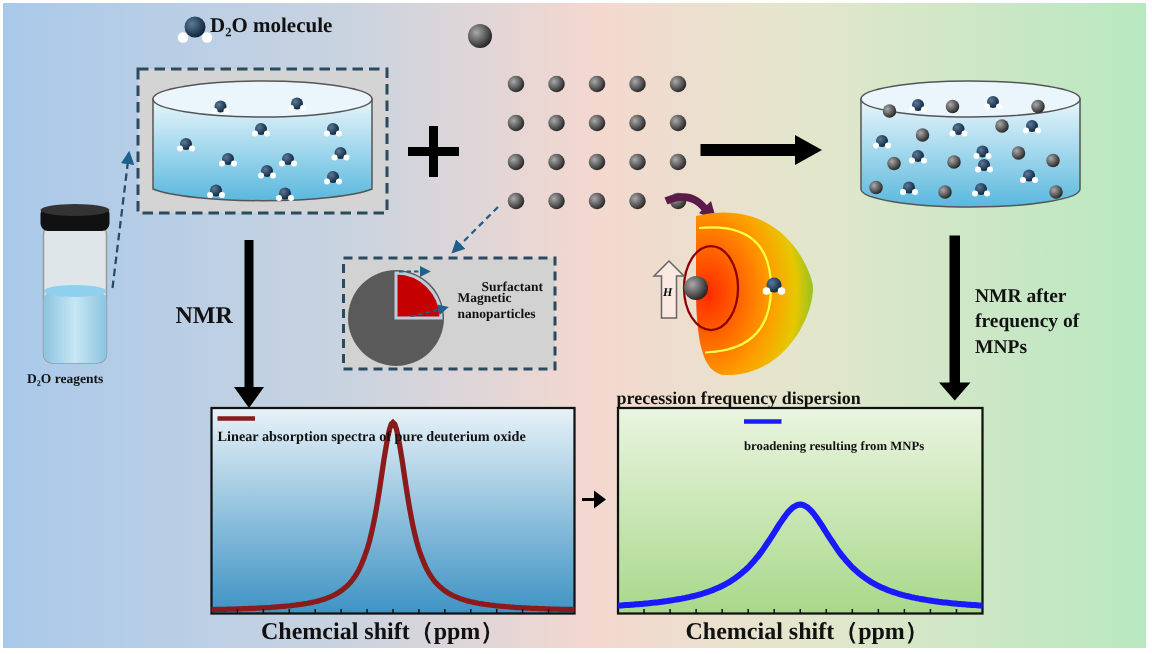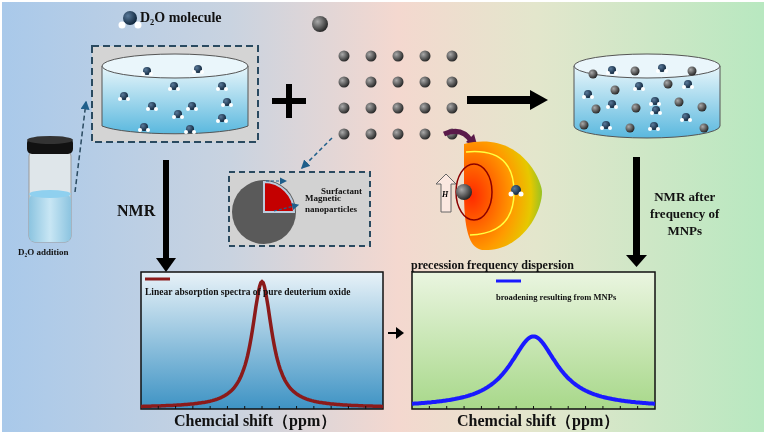--- a/index.html
+++ b/index.html
@@ -312,23 +312,23 @@
         <line x1="548.8571428571429" y1="407" x2="548.8571428571429" y2="404" stroke="#111"></line>
         <line x1="566.2142857142858" y1="407" x2="566.2142857142858" y2="404" stroke="#111"></line>
         <line x1="583.5714285714286" y1="407" x2="583.5714285714286" y2="404" stroke="#111"></line>
         <line x1="600.9285714285714" y1="407" x2="600.9285714285714" y2="404" stroke="#111"></line>
         <line x1="618.2857142857142" y1="407" x2="618.2857142857142" y2="404" stroke="#111"></line>
         <line x1="635.6428571428571" y1="407" x2="635.6428571428571" y2="404" stroke="#111"></line>
       </g>
   </svg>
 
   <div class="abs lbl" style="left:138px;top:8px;font-size:14px;">D₂O molecule</div>
-  <div class="abs lbl" style="left:16px;top:245px;font-size:9px;">D₂O addition</div>
+  <div class="abs lbl" style="left:16px;top:245px;font-size:9px;">D₂O reagents</div>
   <div class="abs lbl" style="left:115px;top:200px;font-size:16px;">NMR</div>
-  <div class="abs lbl" style="left:648px;top:186px;font-size:13px;line-height:17px;text-align:center;">
+  <div class="abs lbl" style="left:648px;top:186px;font-size:13px;line-height:17px;">
     <div>NMR after</div>
     <div>frequency of</div>
     <div>MNPs</div>
   </div>
   <div class="abs lbl" style="left:292px;top:184px;font-size:9px;margin-left:27px;">Surfactant</div>
   <div class="abs lbl" style="left:303px;top:191px;font-size:9px;line-height:11px;">
     <div>Magnetic</div>
     <div>nanoparticles</div>
   </div>
   <div class="abs" style="left:440px;top:188px;font-size:8px;font-style:italic;font-weight:bold;">H</div>

